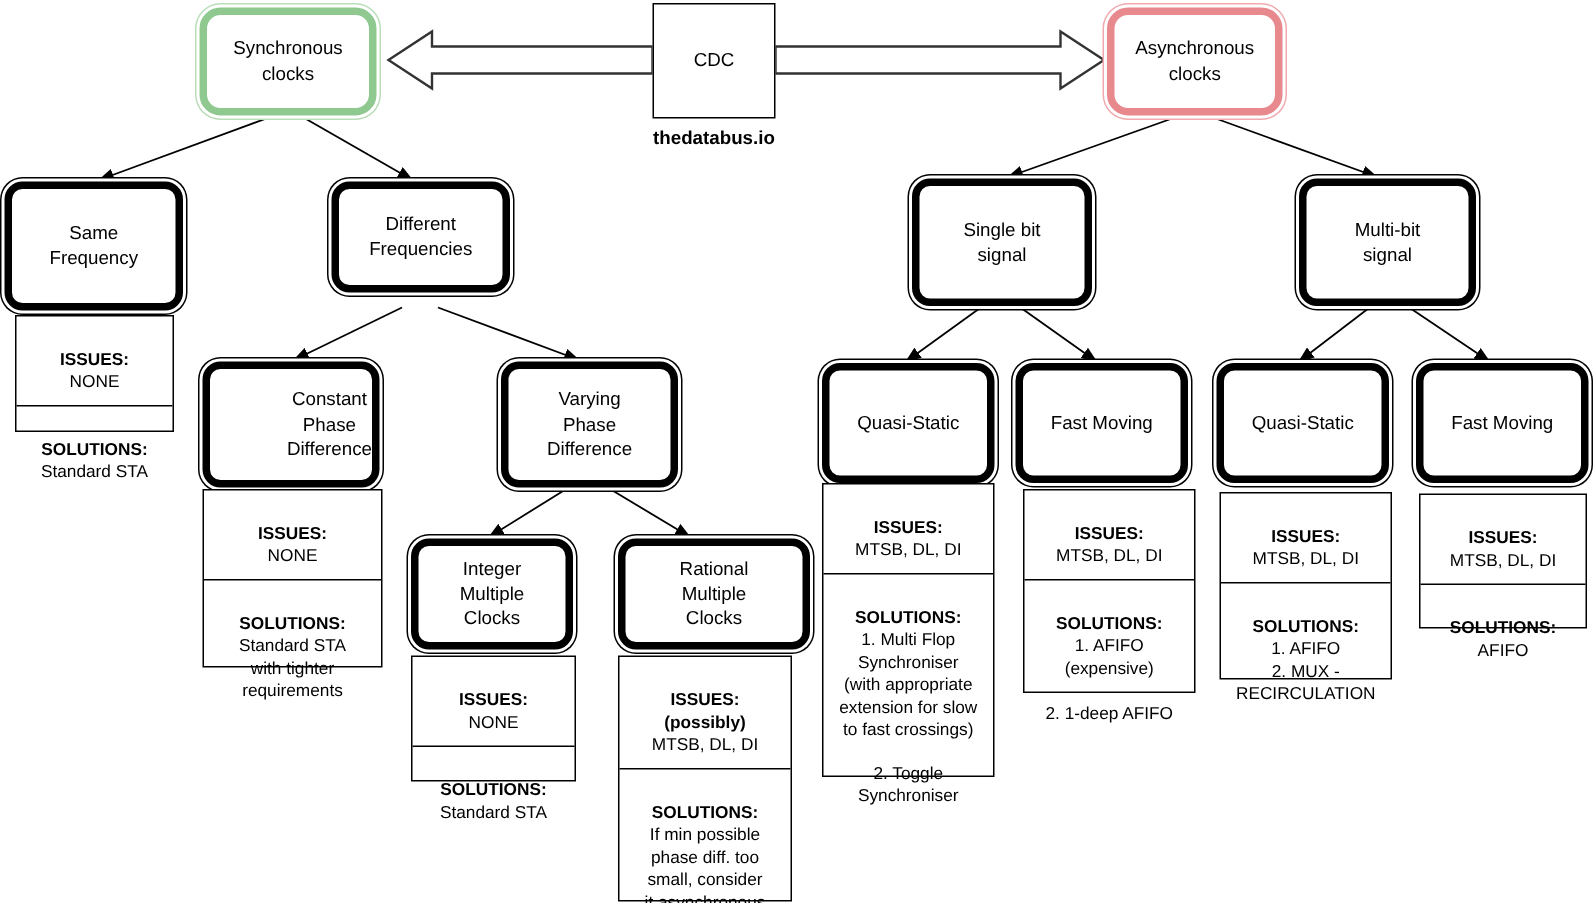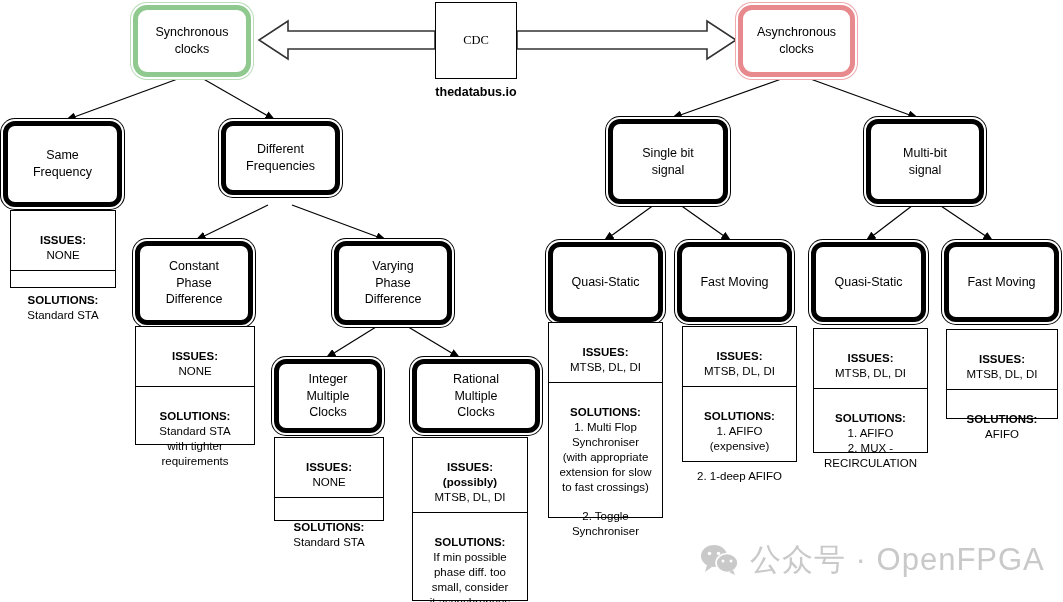--- a/index.html
+++ b/index.html
@@ -48,21 +48,20 @@
   }
   .node.red {
     border-color: #e8898e;
     box-shadow: 0 0 0 2px #ffffff, 0 0 0 3px #f0a9ad;
     border-radius: 14px;
   }
   .node.plain {
     border-radius: 0;
     box-shadow: none;
     border: 1.3px solid #000000;
-    font-family: Liberation Serif, serif;
   }
   .info {
     position: absolute;
     box-sizing: border-box;
     background: #ffffff;
     border: 1.3px solid #000000;
     display: flex;
     flex-direction: column;
     z-index: 4;
   }
@@ -170,21 +169,21 @@
   <div class="node" style="left:3px; top:121px; width:119px; height:86px; white-space:pre-line;">
     <span>Same
 Frequency</span>
   </div>
 
   <div class="node" style="left:221px; top:121px; width:119px; height:74px; white-space:pre-line;">
     <span>Different
 Frequencies</span>
   </div>
 
-  <div class="node" style="left:135px; top:241px; width:118px; height:84px; white-space:pre-line;">
+  <div class="node" style="left:135px; top:241px; width:118px; height:84px; white-space:pre-line;justify-content:flex-end;">
     <span>Constant
 Phase
 Difference</span>
   </div>
 
   <div class="node" style="left:334px; top:241px; width:118px; height:84px; white-space:pre-line;">
     <span>Varying
 Phase
 Difference</span>
   </div>
@@ -327,27 +326,14 @@
     <div class="cell top" style="flex:0 0 42px;">
       <span class="hdr">ISSUES:</span>
       <span class="body">MTSB, DL, DI</span>
     </div>
     <div class="cell">
       <span class="hdr">SOLUTIONS:</span>
       <span class="body">AFIFO</span>
     </div>
   </div>
 
-  <div class="watermark" style="left:700px; top:539px;">
-    <svg class="wechat-icon" width="40" height="32" viewBox="0 0 40 32" aria-hidden="true">
-      <ellipse cx="14" cy="12" rx="13" ry="11" fill="#c9c9c9"></ellipse>
-      <path d="M7,21 L5,28 L12,23 Z" fill="#c9c9c9"></path>
-      <circle cx="9.5" cy="9.5" r="1.8" fill="#ffffff"></circle>
-      <circle cx="18.5" cy="9.5" r="1.8" fill="#ffffff"></circle>
-      <ellipse cx="27" cy="19" rx="11" ry="9.5" fill="#c9c9c9" stroke="#ffffff" stroke-width="1.6"></ellipse>
-      <path d="M33,26 L35,31 L29,28 Z" fill="#c9c9c9"></path>
-      <circle cx="23" cy="17" r="1.5" fill="#ffffff"></circle>
-      <circle cx="31" cy="17" r="1.5" fill="#ffffff"></circle>
-    </svg>
-    <span class="wm-text">公众号 · OpenFPGA</span>
-  </div>
 
 </div>
 
 </body></html>

